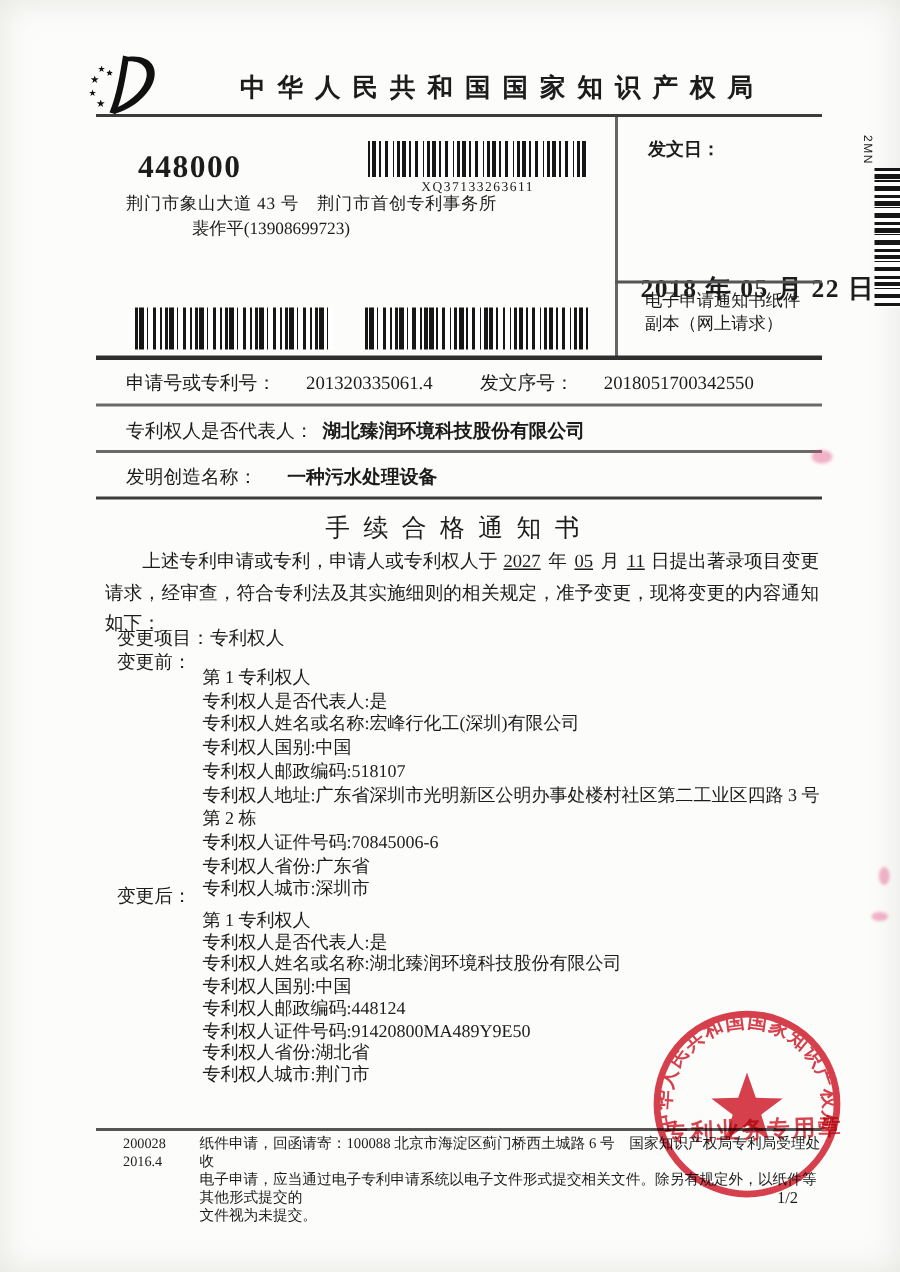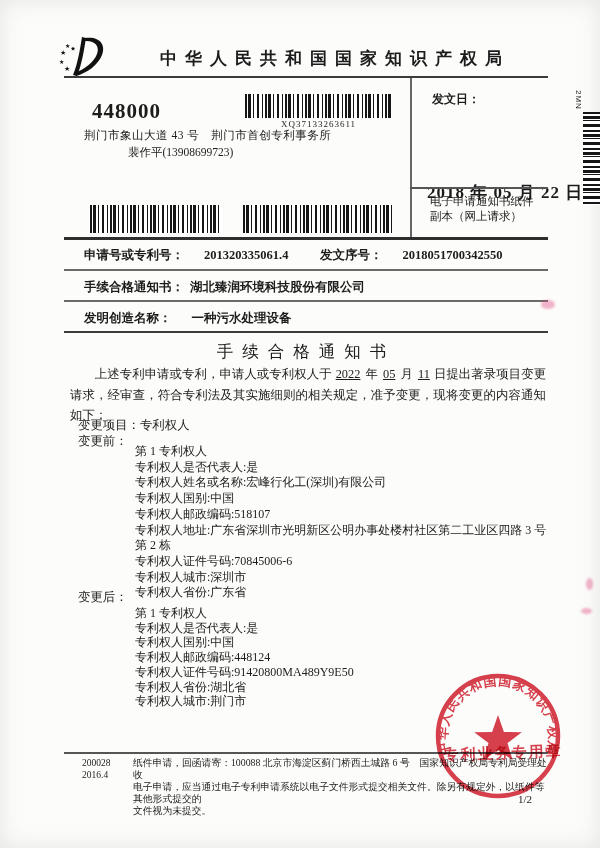--- a/index.html
+++ b/index.html
@@ -30,21 +30,21 @@
   .dispatch-label{left:432px; top:91px; font-size:12px; font-weight:bold;}
   .dispatch-date{left:427px; top:137px; font-size:17px; font-weight:bold;
     letter-spacing:1px; white-space:nowrap;margin-top:44px;}
   .date-rule{left:410px; top:187px; width:138px; height:1.5px; background:#555;}
   .copy-note{left:430px; top:194px; width:114px; font-size:11.5px; line-height:15px;}
   .barcode2{left:90px;  top:205px; width:132px; height:28px;}
   .barcode3{left:243px; top:205px; width:149px; height:28px;}
   .thick-rule{left:64px; top:237px; width:484px; height:2.5px; background:#2e2e2e;}
   
   .meta-row{left:84px; width:464px; font-size:12.5px; white-space:nowrap;}
-  .meta-row b{font-weight:bold;}
+  .meta-row b{font-weight:normal;}
   .row1{top:247px;} .row1 .serial{position:absolute; left:236px; top:0;}
   .rule-a{left:64px; top:269px; width:484px; height:1.5px; background:#6a6a6a;}
   .row2{top:279px;}
   .rule-b{left:64px; top:300px; width:484px; height:1.5px; background:#6a6a6a;}
   .row3{top:310px;}
   .rule-c{left:64px; top:331px; width:484px; height:2px; background:#3c3c3c;}
   .meta-value{margin-left:6px; font-weight:bold;}
   .meta-value-b{margin-left:20px; font-weight:bold;}
   .gap{display:inline-block; width:14px;}
   
@@ -117,50 +117,51 @@
   <div class="abs barcode barcode2"></div>
   <div class="abs barcode barcode3"></div>
   <div class="abs thick-rule"></div>
 
   <div class="abs meta-row row1">
     <b>申请号或专利号：</b><b class="meta-value-b">201320335061.4</b>
     <span class="serial"><b>发文序号：</b><b class="meta-value-b">2018051700342550</b></span>
   </div>
   <div class="abs rule-a"></div>
   <div class="abs meta-row row2">
-    <b>手续合格通知书：</b><span class="meta-value">湖北臻润环境科技股份有限公司</span>
+    <b>专利权人是否代表人：</b><span class="meta-value">湖北臻润环境科技股份有限公司</span>
   </div>
   <div class="abs rule-b"></div>
   <div class="abs meta-row row3">
     <b>发明创造名称：</b><span class="gap"></span><span class="meta-value">一种污水处理设备</span>
   </div>
   <div class="abs rule-c"></div>
 
   <div class="abs notice-title">手续合格通知书</div>
   <div class="abs notice-body">
-    <span>上述专利申请或专利，申请人或专利权人于</span><span class="u">2022</span><span class="unit">年</span><span class="u">05</span><span class="unit">月</span><span class="u">11</span><span>日提出著录项目变更请求，经审查，符合专利法及其实施细则的相关规定，准予变更，现将变更的内容通知如下：</span>
+    <span>上述专利申请或专利，申请人或专利权人于</span><span class="u">2027</span><span class="unit">年</span><span class="u">05</span><span class="unit">月</span><span class="u">11</span><span>日提出著录项目变更请求，经审查，符合专利法及其实施细则的相关规定，准予变更，现将变更的内容通知如下：</span>
   </div>
 
   <div class="abs change-item">变更项目：专利权人</div>
   <div class="abs before-label">变更前：</div>
   <div class="abs before-list">
     <div>第 1 专利权人</div>
     <div>专利权人是否代表人:是</div>
     <div>专利权人姓名或名称:宏峰行化工(深圳)有限公司</div>
     <div>专利权人国别:中国</div>
     <div>专利权人邮政编码:518107</div>
     <div>专利权人地址:广东省深圳市光明新区公明办事处楼村社区第二工业区四路 3 号第 2 栋</div>
     <div>专利权人证件号码:70845006-6</div>
+    <div>专利权人省份:广东省</div>
     <div>专利权人城市:深圳市</div>
-    <div>专利权人省份:广东省</div>
   </div>
   <div class="abs after-label">变更后：</div>
   <div class="abs after-list">
     <div>第 1 专利权人</div>
     <div>专利权人是否代表人:是</div>
+    <div>专利权人姓名或名称:湖北臻润环境科技股份有限公司</div>
     <div>专利权人国别:中国</div>
     <div>专利权人邮政编码:448124</div>
     <div>专利权人证件号码:91420800MA489Y9E50</div>
     <div>专利权人省份:湖北省</div>
     <div>专利权人城市:荆门市</div>
   </div>
 
   <div class="abs footer-rule"></div>
   <div class="abs footer-codes">
     <div>200028</div>

